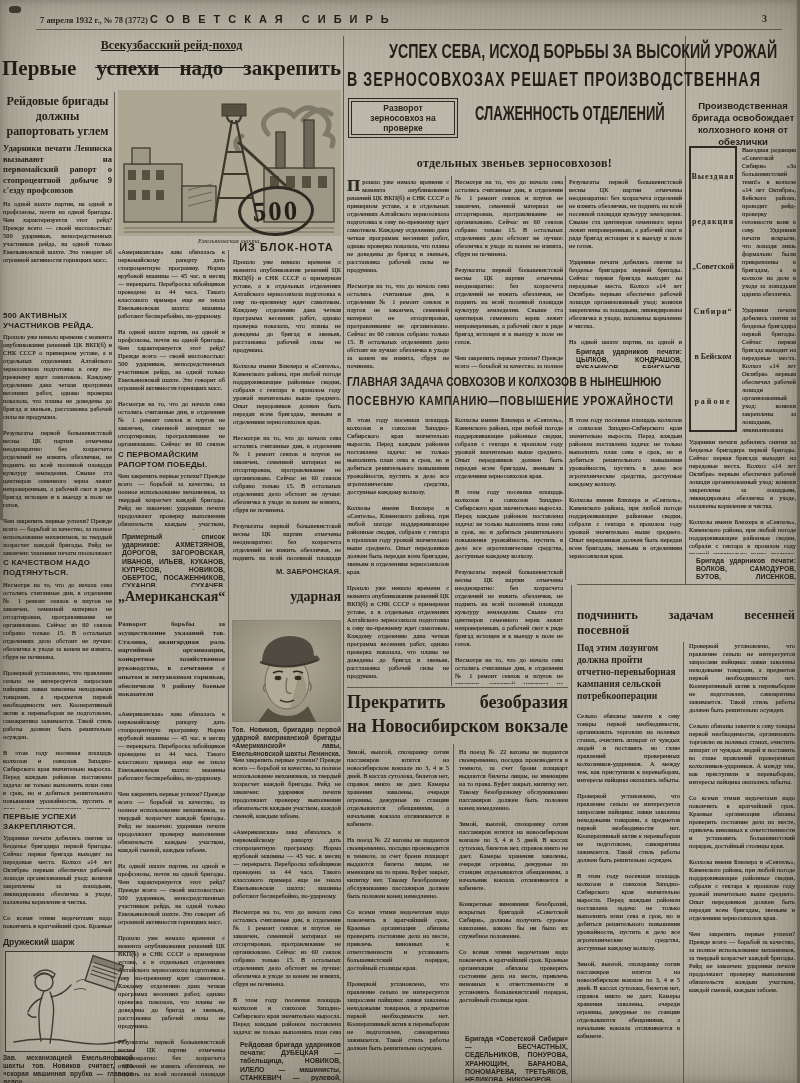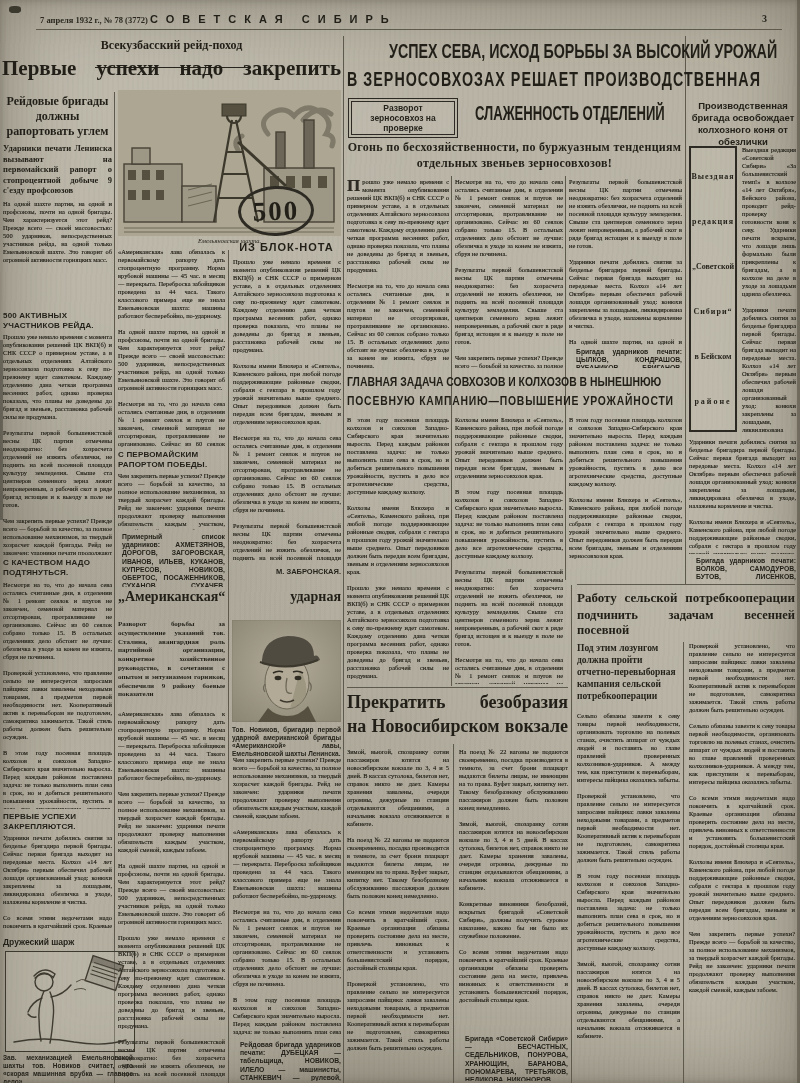--- a/index.html
+++ b/index.html
@@ -51,21 +51,21 @@
   <div class="rule" style="left:451px;top:176px;width:1px;height:510px;"></div>
   <div class="rule" style="left:565px;top:176px;width:1px;height:404px;"></div>
   <div class="rule" style="left:685px;top:36px;width:1px;height:549px;"></div>
   <div class="rule" style="left:453px;top:744px;width:1px;height:339px;"></div>
   <div class="rule" style="left:571px;top:585px;width:1px;height:498px;"></div>
   <div class="rule" style="left:683px;top:642px;width:1px;height:441px;"></div>
   <div class="rule" style="left:347px;top:687px;width:221px;height:1px;"></div>
   <div class="rule" style="left:577px;top:584px;width:218px;height:1px;"></div>
 
   <div class="abs hl-serif" style="left:0;top:38px;width:343px;text-align:center;font-size:12px;">
-    <span style="border-bottom:1.5px solid #26241d;padding:0 6px 15px;">Всекузбасский рейд-поход</span>
+    <span style="border-bottom:1.5px solid #26241d;padding:0 6px 15px;text-decoration:underline;">Всекузбасский рейд-поход</span>
   </div>
   <div class="abs hl-serif stretch" style="left:2px;top:55px;width:339px;font-size:21px;line-height:26px;">Первые успехи надо закрепить</div>
 
   <div class="abs hl-serif" style="left:3px;top:94px;width:109px;font-size:12px;line-height:15px;text-align:center;">Рейдовые бригады должны рапортовать углем</div>
   <div class="abs hl-serif" style="left:3px;top:143px;width:109px;font-size:8.5px;line-height:10.5px;text-align:justify;">Ударники печати Ленинска вызывают на первомайский рапорт о стопроцентной добыче 9 с'езду профсоюзов</div>
   <div class="bt" style="left:3px;top:200px;width:109px;height:108px;">На одной шахте партия, на одной и профсоюзы, почти на одной бригады. Чем характеризуется этот рейд? Прежде всего — своей массовостью: 500 ударников, непосредственных участников рейда, на одной только Емельяновской шахте. Это говорит об огромной активности горняцких масс.</div>
   <div class="sub" style="left:3px;top:311px;width:105px;">500 АКТИВНЫХ УЧАСТНИКОВ РЕЙДА.</div>
   <div class="bt" style="left:3px;top:333px;width:109px;height:222px;">Прошло уже немало времени с момента опубликования решений ЦК ВКП(б) и СНК СССР о примерном уставе, а в отдельных отделениях Алтайского зерносовхоза подготовка к севу по-прежнему идет самотеком. Каждому отделению дана четкая программа весенних работ, однако проверка показала, что планы не доведены до бригад и звеньев, расстановка рабочей силы не продумана.
 
 Результаты первой большевистской весны ЦК партии отмечены неоднократно: без хозрасчета отделений не изжить обезлички, не поднять на всей посевной площади культуру земледелия. Свыше ста центнеров семенного зерна лежит непроверенным, а рабочий скот в ряде бригад истощен и к выезду в поле не готов.
@@ -227,21 +227,20 @@
   </div>
   <div class="abs" style="left:347px;top:67px;width:448px;height:27px;overflow:hidden;">
     <span class="scaleline hl-sans" style="font-size:21px;letter-spacing:1.5px;transform:scaleX(.68);width:660px;">В ЗЕРНОСОВХОЗАХ РЕШАЕТ ПРОИЗВОДСТВЕННАЯ</span>
   </div>
   <div class="abs boxed" style="left:351px;top:101px;width:102px;height:32px;display:flex;align-items:center;justify-content:center;">
     <span style="font:bold 8.5px/10px 'Liberation Sans',sans-serif;text-align:center;padding:0 4px;">Разворот зерносовхоз на проверке</span>
   </div>
   <div class="abs" style="left:468px;top:102px;width:204px;height:26px;overflow:hidden;">
     <span class="scaleline hl-sans" style="font-size:20px;transform:scaleX(.655);width:311px;text-align:center;">СЛАЖЕННОСТЬ ОТДЕЛЕНИЙ</span>
   </div>
-  <div class="abs hl-serif" style="left:347px;top:140px;width:335px;font-size:12px;text-align:center;letter-spacing:.3px;">Огонь по бесхозяйственности, по буржуазным тенденциям</div>
   <div class="abs hl-serif" style="left:347px;top:156px;width:335px;font-size:12px;text-align:center;letter-spacing:.3px;">отдельных звеньев зерносовхозов!</div>
 
   <div class="bt dropcap" style="left:347px;top:178px;width:102px;height:190px;">Прошло уже немало времени с момента опубликования решений ЦК ВКП(б) и СНК СССР о примерном уставе, а в отдельных отделениях Алтайского зерносовхоза подготовка к севу по-прежнему идет самотеком. Каждому отделению дана четкая программа весенних работ, однако проверка показала, что планы не доведены до бригад и звеньев, расстановка рабочей силы не продумана.
 
 Несмотря на то, что до начала сева остались считанные дни, в отделении № 1 ремонт сеялок и плугов не закончен, семенной материал не отсортирован, протравливание не организовано. Сейчас из 60 сеялок собрано только 15. В остальных отделениях дело обстоит не лучше: обезличка в уходе за конем не изжита, сбруя не починена.</div>
   <div class="bt" style="left:455px;top:178px;width:108px;height:190px;">Несмотря на то, что до начала сева остались считанные дни, в отделении № 1 ремонт сеялок и плугов не закончен, семенной материал не отсортирован, протравливание не организовано. Сейчас из 60 сеялок собрано только 15. В остальных отделениях дело обстоит не лучше: обезличка в уходе за конем не изжита, сбруя не починена.
 
 Результаты первой большевистской весны ЦК партии отмечены неоднократно: без хозрасчета отделений не изжить обезлички, не поднять на всей посевной площади культуру земледелия. Свыше ста центнеров семенного зерна лежит непроверенным, а рабочий скот в ряде бригад истощен и к выезду в поле не готов.
 
 Чем закрепить первые успехи? Прежде всего — борьбой за качество, за полное использование механизмов, за твердый хозрасчет каждой бригады. Рейд не закончен: ударники печати продолжают проверку выполнения обязательств каждым участком, каждой сменой, каждым забоем.</div>
@@ -285,21 +284,20 @@
 Проверкой установлено, что правление сельпо не интересуется запросами пайщика: лавки завалены неходовыми товарами, а предметов первой необходимости нет. Кооперативный актив к перевыборам не подготовлен, самокритика зажимается. Такой стиль работы должен быть решительно осужден.</div>
   <div class="bt" style="left:459px;top:748px;width:109px;height:284px;">На поезд № 22 вагоны не подаются своевременно, посадка производится в темноте, за счет брони плацкарт выдаются билеты лицам, не имеющим на то права. Буфет закрыт, кипятку нет. Такому безобразному обслуживанию пассажиров должен быть положен конец немедленно.
 
 Зимой, вьюгой, спозаранку сотни пассажиров ютятся на новосибирском вокзале по 3, 4 и 5 дней. В кассах сутолока, билетов нет, справок никто не дает. Камеры хранения завалены, очереди огромны, дежурные по станции отделываются обещаниями, а начальник вокзала отсиживается в кабинете.
 
 Конкретные виновники безобразий, вскрытых бригадой «Советской Сибири», должны получить суровое наказание, каково бы ни было их служебное положение.
 
 Со всеми этими недочетами надо покончить в кратчайший срок. Краевые организации обязаны проверить состояние дела на месте, привлечь виновных к ответственности и установить большевистский порядок, достойный столицы края.</div>
   <div class="sig" style="left:465px;top:1035px;width:103px;height:46px;">Бригада «Советской Сибири» — БЕСЧАСТНЫХ, СЕДЕЛЬНИКОВ, ПОНУРОВА, ХРАНЮЩИН, БАРАНОВА, ПОНОМАРЕВА, ТРЕТЬЯКОВ, НЕДИКОВА, НИКОНОРОВ.</div>
 
-  <div class="abs hl-serif stretch" style="left:577px;top:590px;width:218px;font-size:13px;">Работу сельской потребкооперации</div>
   <div class="abs hl-serif stretch" style="left:577px;top:608px;width:218px;font-size:12.5px;">подчинить задачам весенней посевной</div>
   <div class="abs" style="left:577px;top:642px;width:103px;height:66px;overflow:hidden;font:bold 9.5px/12px 'Liberation Serif',serif;">Под этим лозунгом должна пройти отчетно-перевыборная кампания сельской потребкооперации</div>
   <div class="bt" style="left:577px;top:712px;width:103px;height:368px;">Сельпо обязаны завезти к севу товары первой необходимости, организовать торговлю на полевых станах, очистить аппарат от чуждых людей и поставить во главе правлений проверенных колхозников-ударников. А между тем, как приступили к перевыборам, интересы пайщика оказались забыты.
 
 Проверкой установлено, что правление сельпо не интересуется запросами пайщика: лавки завалены неходовыми товарами, а предметов первой необходимости нет. Кооперативный актив к перевыборам не подготовлен, самокритика зажимается. Такой стиль работы должен быть решительно осужден.
 
 В этом году посевная площадь колхозов и совхозов Западно-Сибирского края значительно выросла. Перед каждым районом поставлена задача: не только выполнить план сева в срок, но и добиться решительного повышения урожайности, пустить в дело все агротехнические средства, доступные каждому колхозу.
 
 Зимой, вьюгой, спозаранку сотни пассажиров ютятся на новосибирском вокзале по 3, 4 и 5 дней. В кассах сутолока, билетов нет, справок никто не дает. Камеры хранения завалены, очереди огромны, дежурные по станции отделываются обещаниями, а начальник вокзала отсиживается в кабинете.</div>
   <div class="bt" style="left:689px;top:642px;width:106px;height:438px;">Проверкой установлено, что правление сельпо не интересуется запросами пайщика: лавки завалены неходовыми товарами, а предметов первой необходимости нет. Кооперативный актив к перевыборам не подготовлен, самокритика зажимается. Такой стиль работы должен быть решительно осужден.

